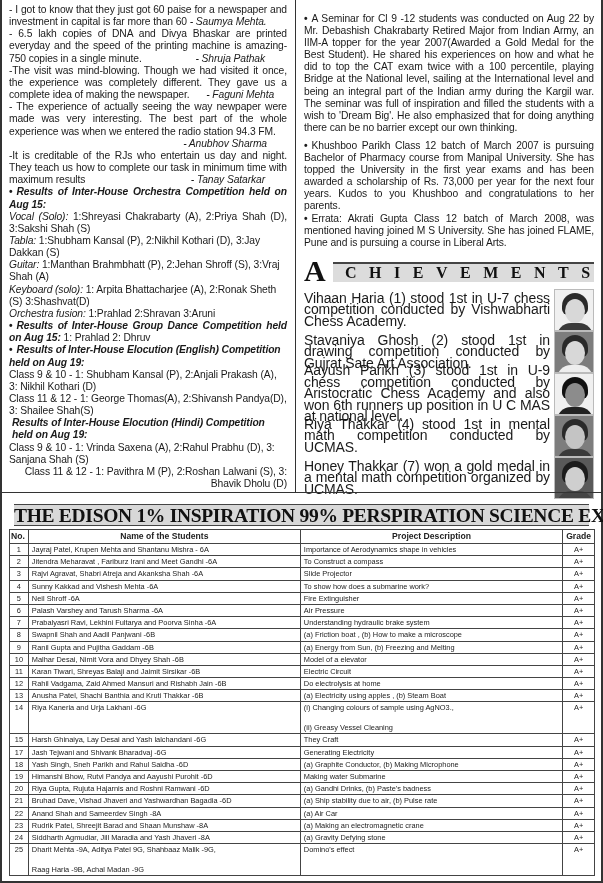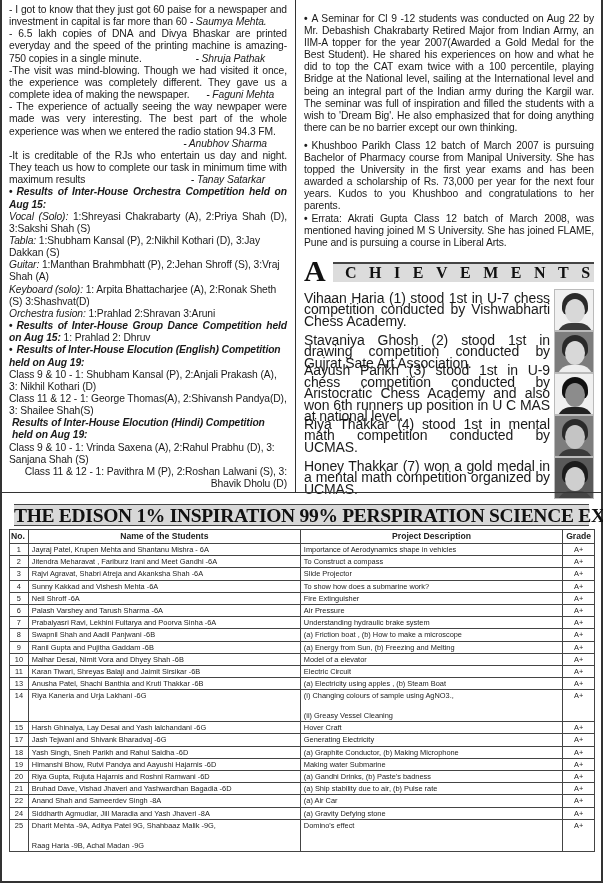--- a/index.html
+++ b/index.html
@@ -232,71 +232,83 @@
         <td class="project"><span>Model of a elevator</span></td>
         <td class="grade"><span>A+</span></td>
       </tr>
       <tr>
         <td class="no"><span>11</span></td>
         <td class="name"><span>Karan Tiwari, Shreyas Balaji and Jaimit Sirsikar -6B</span></td>
         <td class="project"><span>Electric Circuit</span></td>
         <td class="grade"><span>A+</span></td>
       </tr>
       <tr>
+        <td class="no"><span>12</span></td>
+        <td class="name"><span>Rahil Vadgama, Zaid Ahmed Mansuri and Rishabh Jain -6B</span></td>
+        <td class="project"><span>Do electrolysis at home</span></td>
+        <td class="grade"><span>A+</span></td>
+      </tr>
+      <tr>
         <td class="no"><span>13</span></td>
         <td class="name"><span>Anusha Patel, Shachi Banthia and Kruti Thakkar -6B</span></td>
         <td class="project"><span>(a) Electricity using apples , (b) Steam Boat</span></td>
         <td class="grade"><span>A+</span></td>
       </tr>
       <tr class="tall">
         <td class="no"><span>14</span></td>
         <td class="name"><span>Riya Kaneria and Urja Lakhani -6G</span></td>
         <td class="project"><span>(i) Changing colours of sample using AgNO3.,</span><span class="sub">(ii) Greasy Vessel Cleaning</span></td>
         <td class="grade"><span>A+</span></td>
       </tr>
       <tr>
         <td class="no"><span>15</span></td>
         <td class="name"><span>Harsh Ghinaiya, Lay Desai and Yash lalchandani -6G</span></td>
-        <td class="project"><span>Hover Craft</span></td>
+        <td class="project"><span>They Craft</span></td>
         <td class="grade"><span>A+</span></td>
       </tr>
       <tr>
         <td class="no"><span>17</span></td>
         <td class="name"><span>Jash Tejwani and Shivank Bharadvaj -6G</span></td>
         <td class="project"><span>Generating Electricity</span></td>
         <td class="grade"><span>A+</span></td>
       </tr>
       <tr>
         <td class="no"><span>18</span></td>
         <td class="name"><span>Yash Singh, Sneh Parikh and Rahul Saidha -6D</span></td>
         <td class="project"><span>(a) Graphite Conductor, (b) Making Microphone</span></td>
         <td class="grade"><span>A+</span></td>
       </tr>
       <tr>
         <td class="no"><span>19</span></td>
-        <td class="name"><span>Himanshi Bhow, Rutvi Pandya and Aayushi Hajarnis -6D</span></td>
+        <td class="name"><span>Himanshi Bhow, Rutvi Pandya and Aayushi Purohit -6D</span></td>
         <td class="project"><span>Making water Submarine</span></td>
         <td class="grade"><span>A+</span></td>
       </tr>
       <tr>
         <td class="no"><span>20</span></td>
         <td class="name"><span>Riya Gupta, Rujuta Hajarnis and Roshni Ramwani -6D</span></td>
         <td class="project"><span>(a) Gandhi Drinks, (b) Paste's badness</span></td>
         <td class="grade"><span>A+</span></td>
       </tr>
       <tr>
         <td class="no"><span>21</span></td>
         <td class="name"><span>Bruhad Dave, Vishad Jhaveri and Yashwardhan Bagadia -6D</span></td>
         <td class="project"><span>(a) Ship stability due to air, (b) Pulse rate</span></td>
         <td class="grade"><span>A+</span></td>
       </tr>
       <tr>
         <td class="no"><span>22</span></td>
         <td class="name"><span>Anand Shah and Sameerdev Singh -8A</span></td>
         <td class="project"><span>(a) Air Car</span></td>
+        <td class="grade"><span>A+</span></td>
+      </tr>
+      <tr>
+        <td class="no"><span>23</span></td>
+        <td class="name"><span>Rudrik Patel, Shreejit Barad and Shaan Munshaw -8A</span></td>
+        <td class="project"><span>(a) Making an electromagnetic crane</span></td>
         <td class="grade"><span>A+</span></td>
       </tr>
       <tr>
         <td class="no"><span>24</span></td>
         <td class="name"><span>Siddharth Agmudiar, Jill Maradia and Yash Jhaveri -8A</span></td>
         <td class="project"><span>(a) Gravity Defying stone</span></td>
         <td class="grade"><span>A+</span></td>
       </tr>
       <tr class="tall">
         <td class="no"><span>25</span></td>

